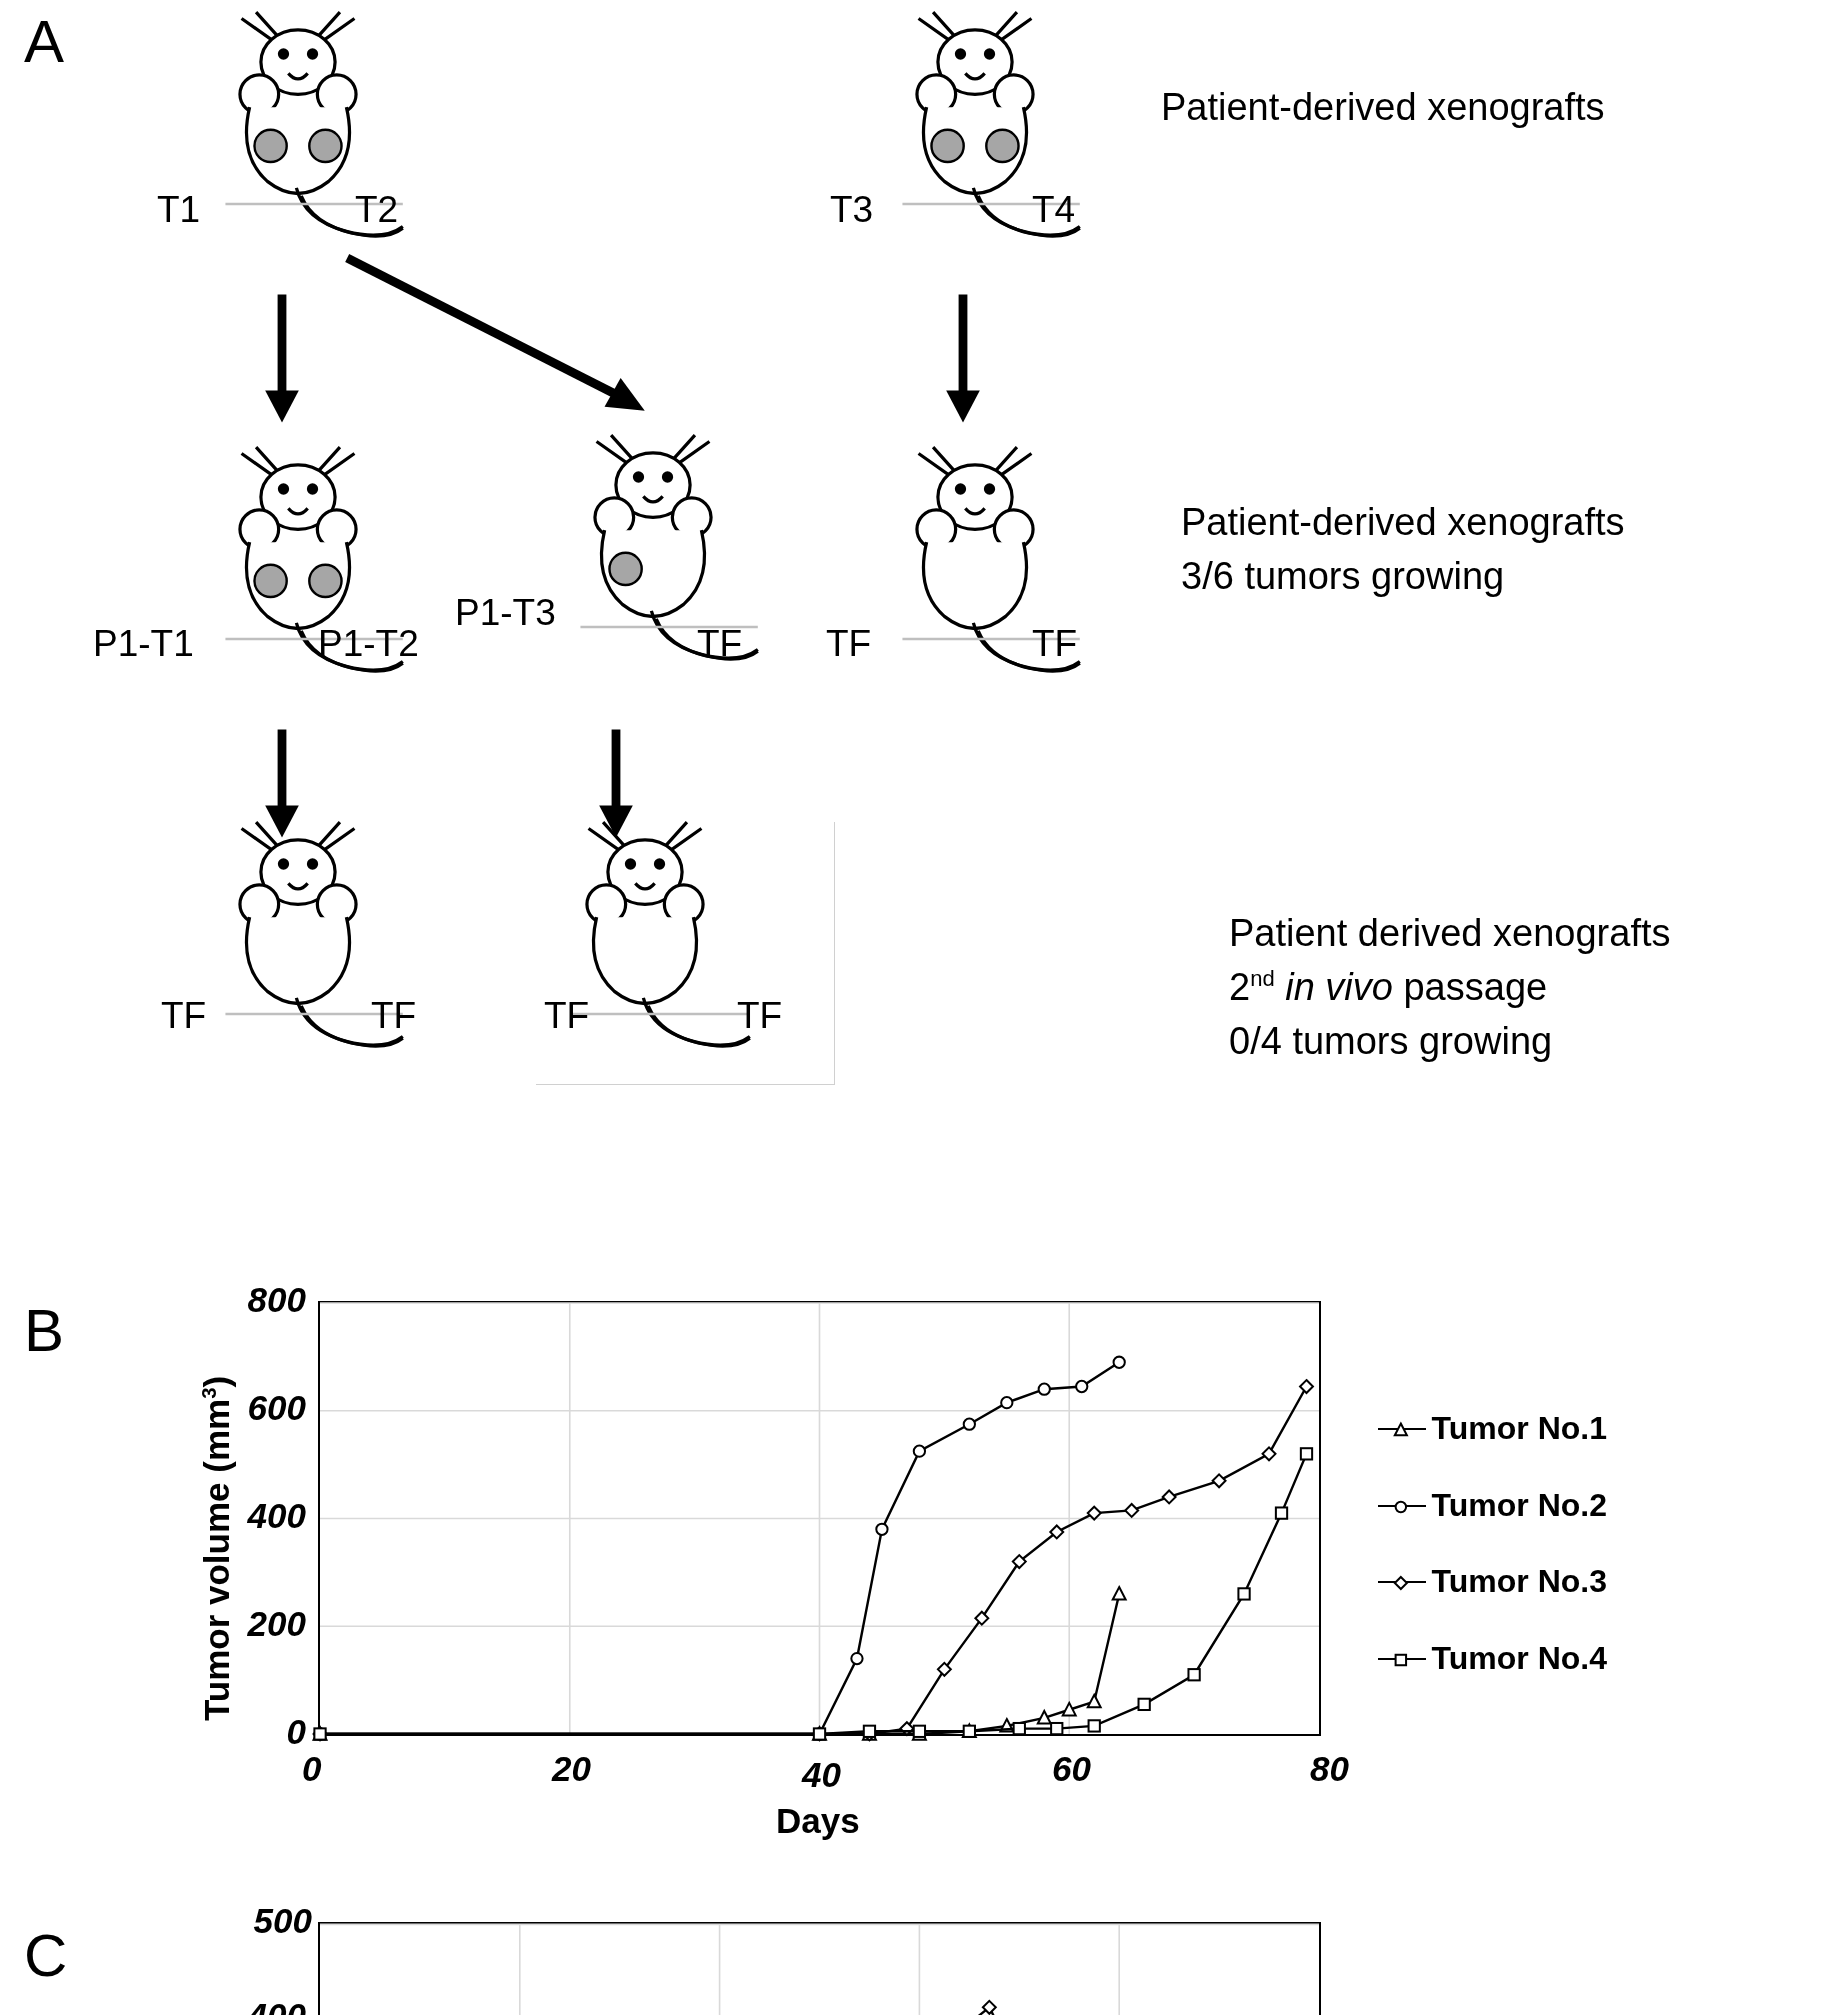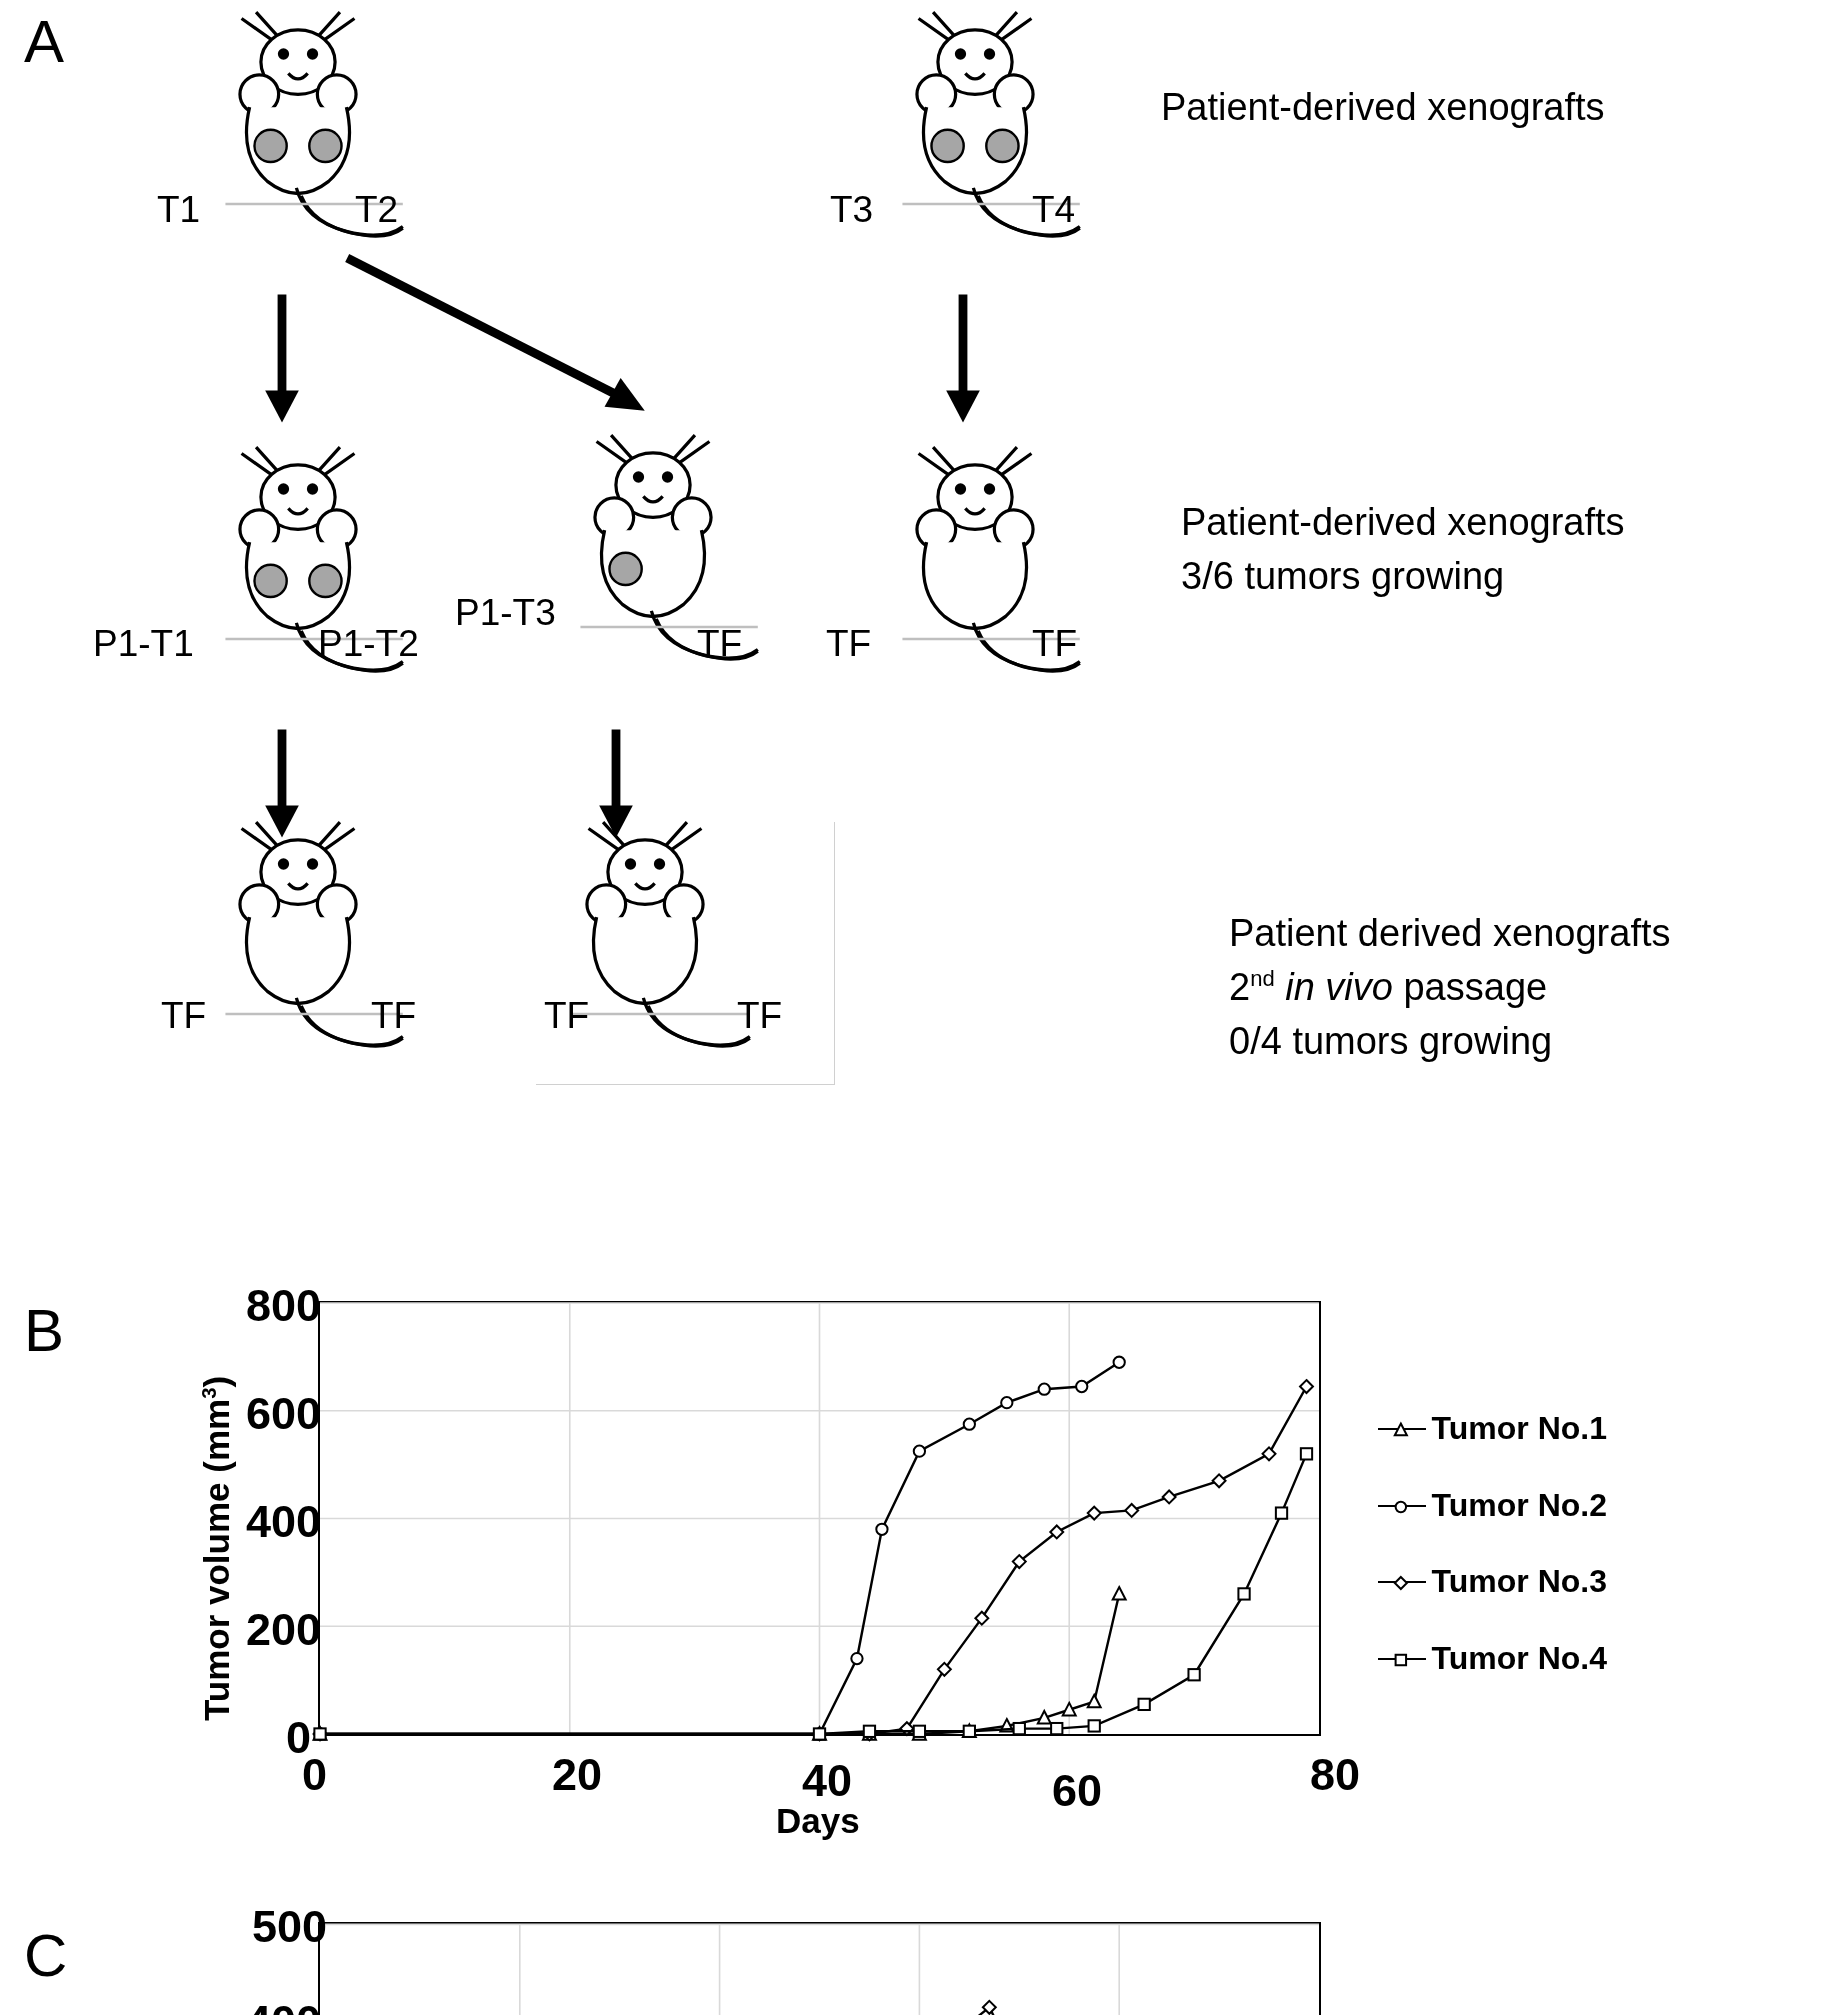--- a/index.html
+++ b/index.html
@@ -9,21 +9,21 @@
   #panelA{position:absolute;left:0;top:0;width:1838px;height:1149px;}
   .mouse{position:absolute;}
   .mouse svg{display:block;}
   .lbl{position:absolute;font-size:37px;font-family:"Liberation Sans",sans-serif;white-space:nowrap;}
   .rt{position:absolute;font-size:38px;line-height:1.42;white-space:nowrap;}
   .arrow{position:absolute;}
   
   .chart-wrap{position:absolute;}
   .plot{position:absolute;border:2px solid #000;background:#fff;box-sizing:border-box;}
   .axis-title{position:absolute;font-weight:bold;font-size:35px;}
-  .tick{position:absolute;font-size:45px;font-weight:bold;}
+  .tick{position:absolute;font-size:35px;font-weight:bold;font-style:italic;}
   .ylab{position:absolute;font-weight:bold;font-size:35px;transform-origin:0 0;transform:rotate(-90deg);white-space:nowrap;}
   .legend-item{position:absolute;font-size:32px;font-weight:bold;white-space:nowrap;display:flex;align-items:center;}
   .legend-line{display:inline-block;width:48px;height:0;border-top:2.4px solid #000;position:relative;margin-right:5.6px;}
   .legend-mk{position:absolute;left:13.7px;top:50%;transform:translateY(-50%);}
   svg{overflow:visible;}
 </style>
 </head>
 <body>
 
 <div id="panelA">
@@ -337,21 +337,21 @@
             <rect x="9" y="9" width="26" height="26" fill="#fff" stroke="#000" stroke-width="5"></rect>
           </svg>
         </span>
         <span>Tumor No.4</span>
       </div>
     </div>
   <div id="b-ticks">
       <div class="tick" style="left: 302px; top: 508px;">0</div>
       <div class="tick" style="left: 552px; top: 508px;">20</div>
       <div class="tick" style="left: 802px; top: 508px; margin-top: 6px;">40</div>
-      <div class="tick" style="left: 1052px; top: 524px; text-align: right;">60</div>
+      <div class="tick" style="left: 1052px; top: 508px; text-align: right;">60</div>
       <div class="tick" style="left: 1302px; top: 508px; margin-left: 8px;">80</div>
       <div class="tick" style="left: 286px; top: 471px; width: 20px; text-align: right;">0</div>
       <div class="tick" style="left: 246px; top: 363px; width: 60px; text-align: right;">200</div>
       <div class="tick" style="left: 246px; top: 255px; width: 60px; text-align: right;">400</div>
       <div class="tick" style="left: 246px; top: 147px; width: 60px; text-align: right;">600</div>
       <div class="tick" style="left: 246px; top: 39px; width: 60px; text-align: right;">800</div>
       <div class="axis-title" style="left: 776px; top: 560px;">Days</div>
     </div>
 </div>
 

